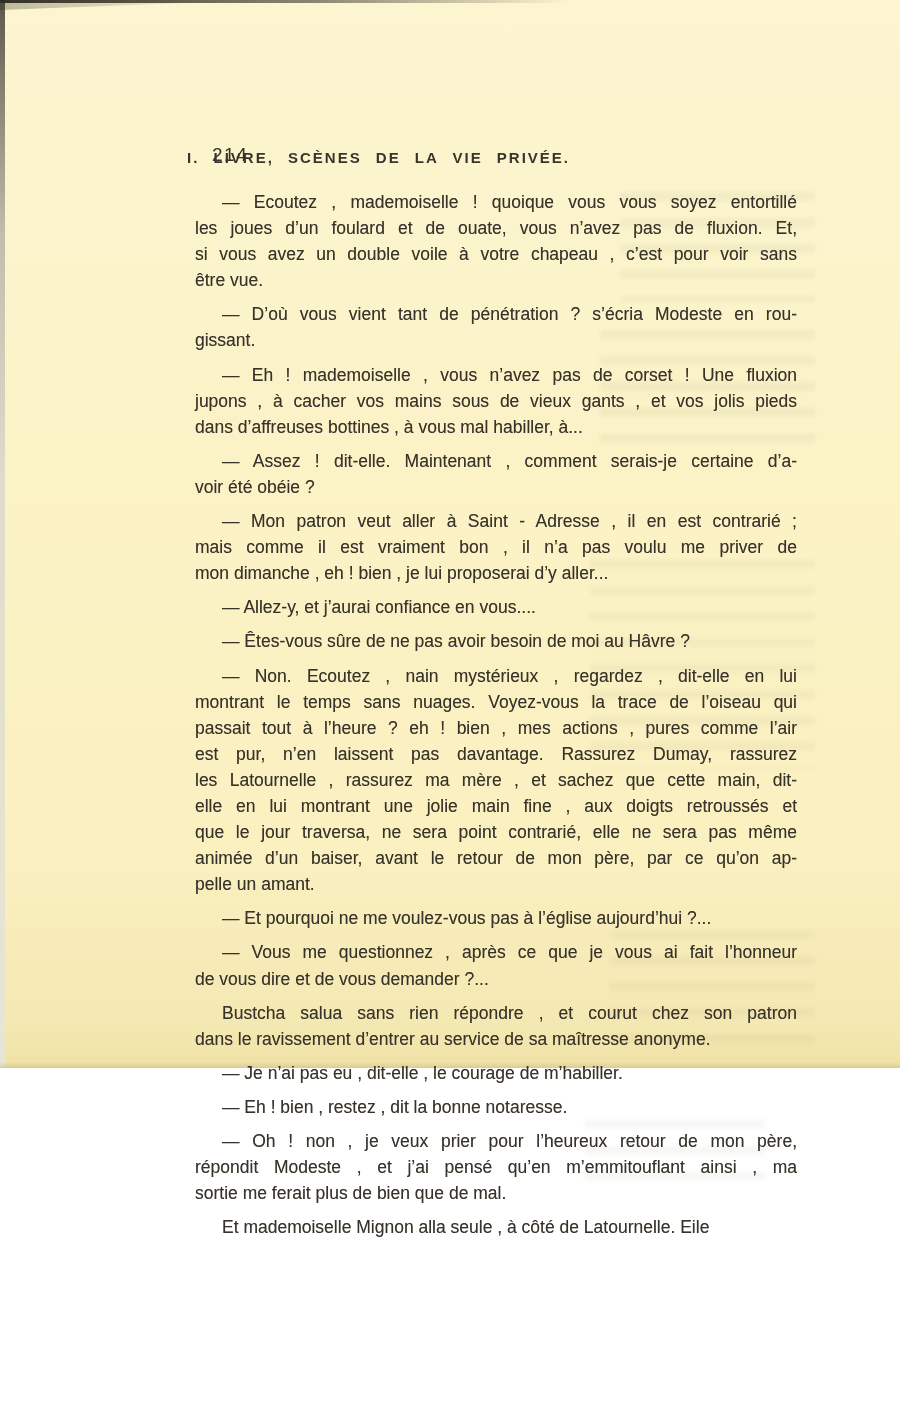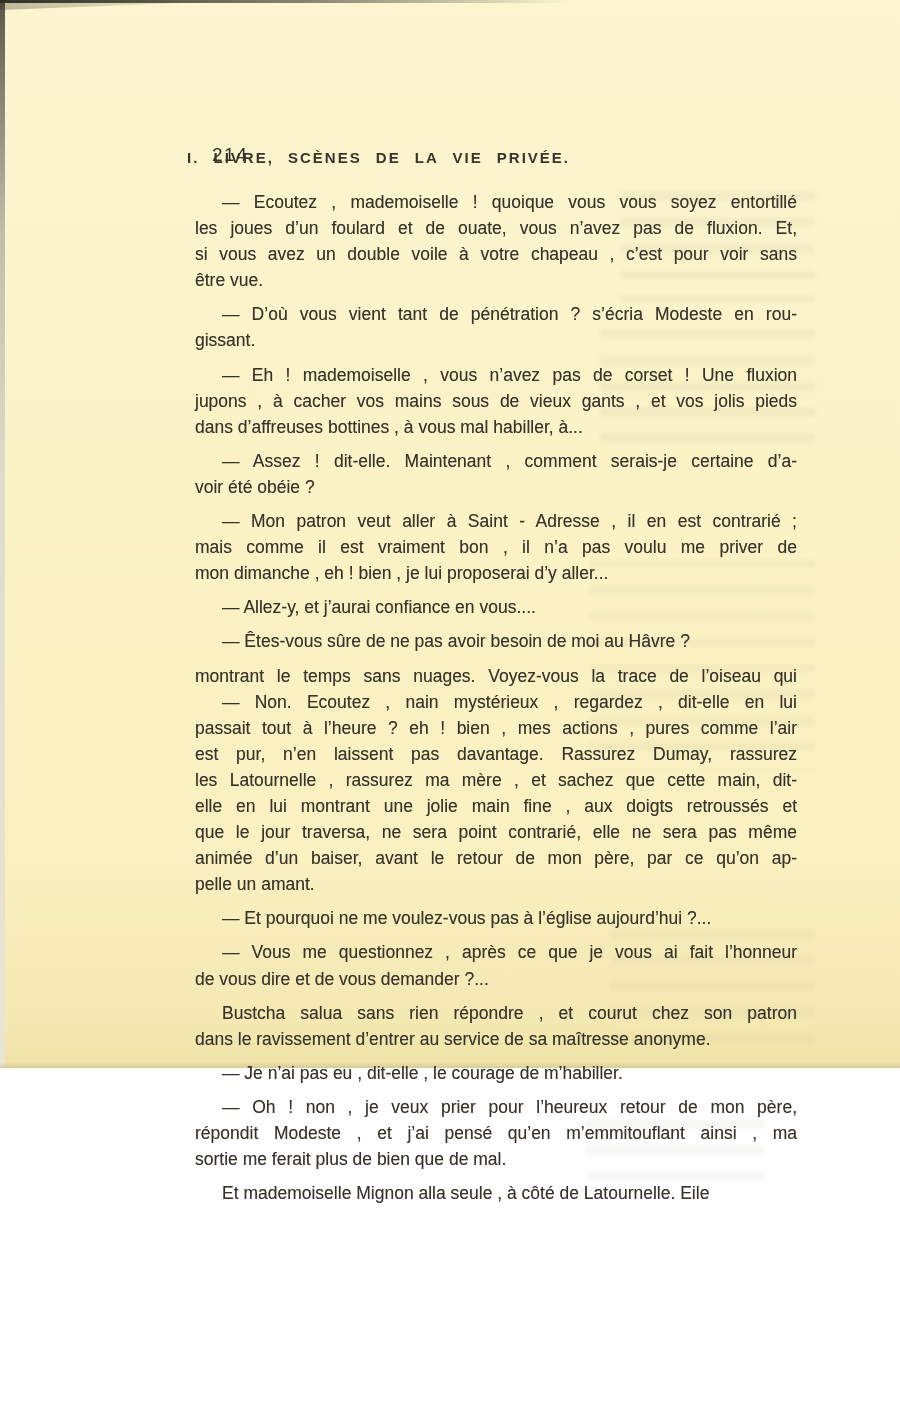--- a/index.html
+++ b/index.html
@@ -135,22 +135,22 @@
         <div class="line">mais comme il est vraiment bon , il n’a pas voulu me priver de</div>
         <div class="line last">mon dimanche , eh ! bien , je lui proposerai d’y aller...</div>
       </div>
       <div class="para">
         <div class="line first last">— Allez-y, et j’aurai confiance en vous....</div>
       </div>
       <div class="para">
         <div class="line first last">— Êtes-vous sûre de ne pas avoir besoin de moi au Hâvre ?</div>
       </div>
       <div class="para">
+        <div class="line first">— Non. Ecoutez , nain mystérieux , regardez , dit-elle en lui</div>
         <div class="line">montrant le temps sans nuages. Voyez-vous la trace de l’oiseau qui</div>
-        <div class="line first">— Non. Ecoutez , nain mystérieux , regardez , dit-elle en lui</div>
         <div class="line">passait tout à l’heure ? eh ! bien , mes actions , pures comme l’air</div>
         <div class="line">est pur, n’en laissent pas davantage. Rassurez Dumay, rassurez</div>
         <div class="line">les Latournelle , rassurez ma mère , et sachez que cette main, dit-</div>
         <div class="line">elle en lui montrant une jolie main fine , aux doigts retroussés et</div>
         <div class="line">que le jour traversa, ne sera point contrarié, elle ne sera pas même</div>
         <div class="line">animée d’un baiser, avant le retour de mon père, par ce qu’on ap-</div>
         <div class="line last">pelle un amant.</div>
       </div>
       <div class="para">
         <div class="line first last">— Et pourquoi ne me voulez-vous pas à l’église aujourd’hui ?...</div>
@@ -160,20 +160,23 @@
         <div class="line last">de vous dire et de vous demander ?...</div>
       </div>
       <div class="para">
         <div class="line first">Bustcha salua sans rien répondre , et courut chez son patron</div>
         <div class="line last">dans le ravissement d’entrer au service de sa maîtresse anonyme.</div>
       </div>
       <div class="para">
         <div class="line first last">— Je n’ai pas eu , dit-elle , le courage de m’habiller.</div>
       </div>
       <div class="para">
+        <div class="line first last">— Eh ! bien , restez , dit la bonne notaresse.</div>
+      </div>
+      <div class="para">
         <div class="line first">— Oh ! non , je veux prier pour l’heureux retour de mon père,</div>
         <div class="line">répondit Modeste , et j’ai pensé qu’en m’emmitouflant ainsi , ma</div>
         <div class="line last">sortie me ferait plus de bien que de mal.</div>
       </div>
       <div class="para">
         <div class="line first last">Et mademoiselle Mignon alla seule , à côté de Latournelle. Eile</div>
       </div>
     </div>
 
 </div>

